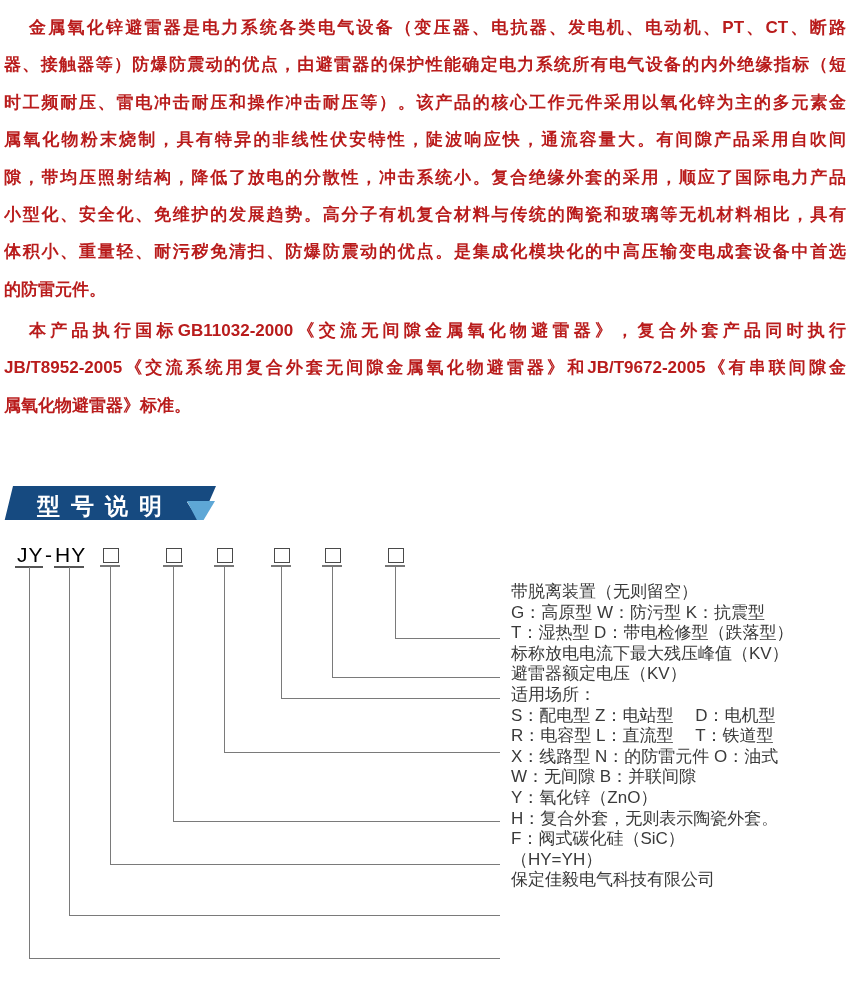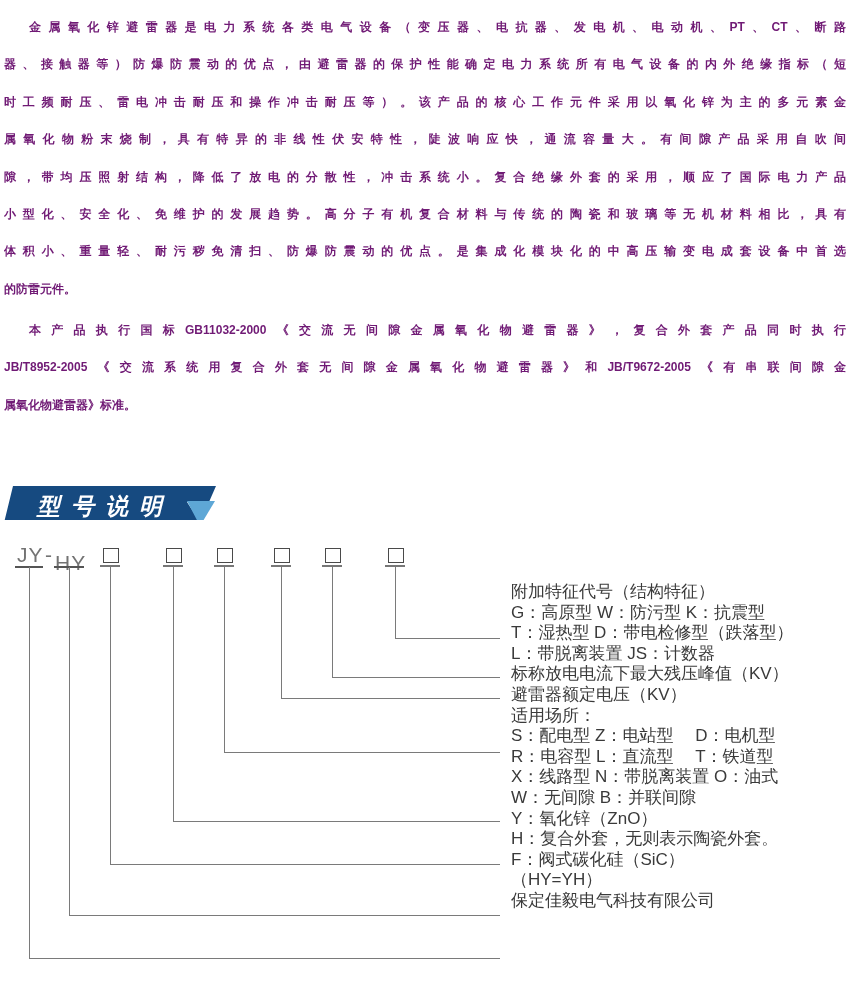--- a/index.html
+++ b/index.html
@@ -1,43 +1,43 @@
 <!DOCTYPE html>
 <html style="--banner-dark: #164a80; --banner-fold: #5ea7d6;"><head>
 <meta charset="utf-8">
 <style>
   html,body{margin:0;padding:0;background:#ffffff;}
   .page{
     position:relative;width:850px;height:983px;background:#fff;overflow:hidden;
     font-family:"Liberation Sans","DejaVu Sans",sans-serif;
   }
   
-  .para{position:absolute;left:4px;width:842px;color:#701a75;font-weight:700;font-size:12px;}
+  .para{position:absolute;left:4px;width:842px;color:#b91c1c;font-weight:700;font-size:17px;}
   .para .line{
     height:37.4px;line-height:37.4px;overflow:hidden;white-space:nowrap;
     text-align:justify;text-align-last:justify;
   }
   .para .line.indent{text-indent:25px;}
   .para .line.plain{text-align:center;text-align-last:left;}
   
-  .banner{position:absolute;left:3px;top:486px;width:213px;height:34px;font-style:italic;}
+  .banner{position:absolute;left:3px;top:486px;width:213px;height:34px;}
   .banner .shape{
     position:absolute;inset:0;background:var(--banner-dark,#164a80);
     clip-path:polygon(10px 0,213px 0,206px 16px,184px 16px,200px 41px,0 41px);
   }
   .banner .fold{
     position:absolute;inset:0;background:var(--banner-fold,#5ea7d6);
     clip-path:polygon(184px 15px,212px 15px,197px 40px);
   }
   .banner .title{
     position:absolute;left:34px;top:0;height:41px;line-height:41px;
     color:#ffffff;font-size:23px;font-weight:700;letter-spacing:11px;white-space:nowrap;
   }
   
-  .code{position:absolute;top:543px;height:24px;line-height:24px;color:#737373;font-size:21px;letter-spacing:1px;white-space:nowrap;}
+  .code{position:absolute;top:543px;height:24px;line-height:24px;color:#000000;font-size:21px;letter-spacing:1px;white-space:nowrap;}
   .ul{position:absolute;height:2px;background:#555;}
   .box{position:absolute;top:548px;width:14px;height:13px;border:1px solid #4a4a4a;background:#fff;}
   .tick{position:absolute;top:565px;width:20px;height:2px;background:#777;}
   .vline{position:absolute;width:1px;background:#7a7a7a;}
   .hline{position:absolute;height:1px;background:#7a7a7a;}
   
   .labels{position:absolute;left:511px;top:582px;width:335px;color:#3a3a3a;font-size:17px;}
   .labels .row{height:20.6px;line-height:20.6px;white-space:nowrap;overflow:visible;}
 </style>
 </head>
@@ -63,21 +63,21 @@
   </div>
 
   <div class="banner">
     <div class="shape"></div>
     <div class="fold"></div>
     <div class="title">型号说明</div>
   </div>
 
   <span class="code" style="left:17px;">JY</span>
   <span class="code" style="left:45px;">-</span>
-  <span class="code" style="left:55px;margin-top:8px;">HY</span>
+  <span class="code" style="left:55px;">HY</span>
 
   <div class="ul" style="left:15px;top:566px;width:28px;"></div>
   <div class="ul" style="left:54px;top:566px;width:30px;"></div>
 
   <div class="box" style="left:103px;"></div>
   <div class="box" style="left:166px;"></div>
   <div class="box" style="left:217px;"></div>
   <div class="box" style="left:274px;"></div>
   <div class="box" style="left:325px;"></div>
   <div class="box" style="left:388px;"></div>
@@ -107,30 +107,29 @@
   <div class="vline" style="left:281px;top:567px;height:131px;"></div>
   <div class="hline" style="left:281px;top:698px;width:219px;"></div>
 
   <div class="vline" style="left:332px;top:567px;height:110px;"></div>
   <div class="hline" style="left:332px;top:677px;width:168px;"></div>
 
   <div class="vline" style="left:395px;top:567px;height:71px;"></div>
   <div class="hline" style="left:395px;top:638px;width:105px;"></div>
 
   <div class="labels">
-    <div class="row">附加特征代号（结构特征）</div>
+    <div class="row">带脱离装置（无则留空）</div>
     <div class="row">G：高原型 W：防污型  K：抗震型</div>
     <div class="row">T：湿热型  D：带电检修型（跌落型）</div>
-    <div class="row">L：带脱离装置 JS：计数器</div>
     <div class="row">标称放电电流下最大残压峰值（KV）</div>
     <div class="row">避雷器额定电压（KV）</div>
     <div class="row">适用场所：</div>
     <div class="row">S：配电型 Z：电站型　 D：电机型</div>
     <div class="row">R：电容型 L：直流型　 T：铁道型</div>
-    <div class="row">X：线路型 N：带脱离装置 O：油式</div>
+    <div class="row">X：线路型 N：的防雷元件 O：油式</div>
     <div class="row">W：无间隙  B：并联间隙</div>
     <div class="row">Y：氧化锌（ZnO）</div>
     <div class="row">H：复合外套，无则表示陶瓷外套。</div>
     <div class="row">F：阀式碳化硅（SiC）</div>
     <div class="row">（HY=YH）</div>
     <div class="row">保定佳毅电气科技有限公司</div>
   </div>
 
 </div>
 

